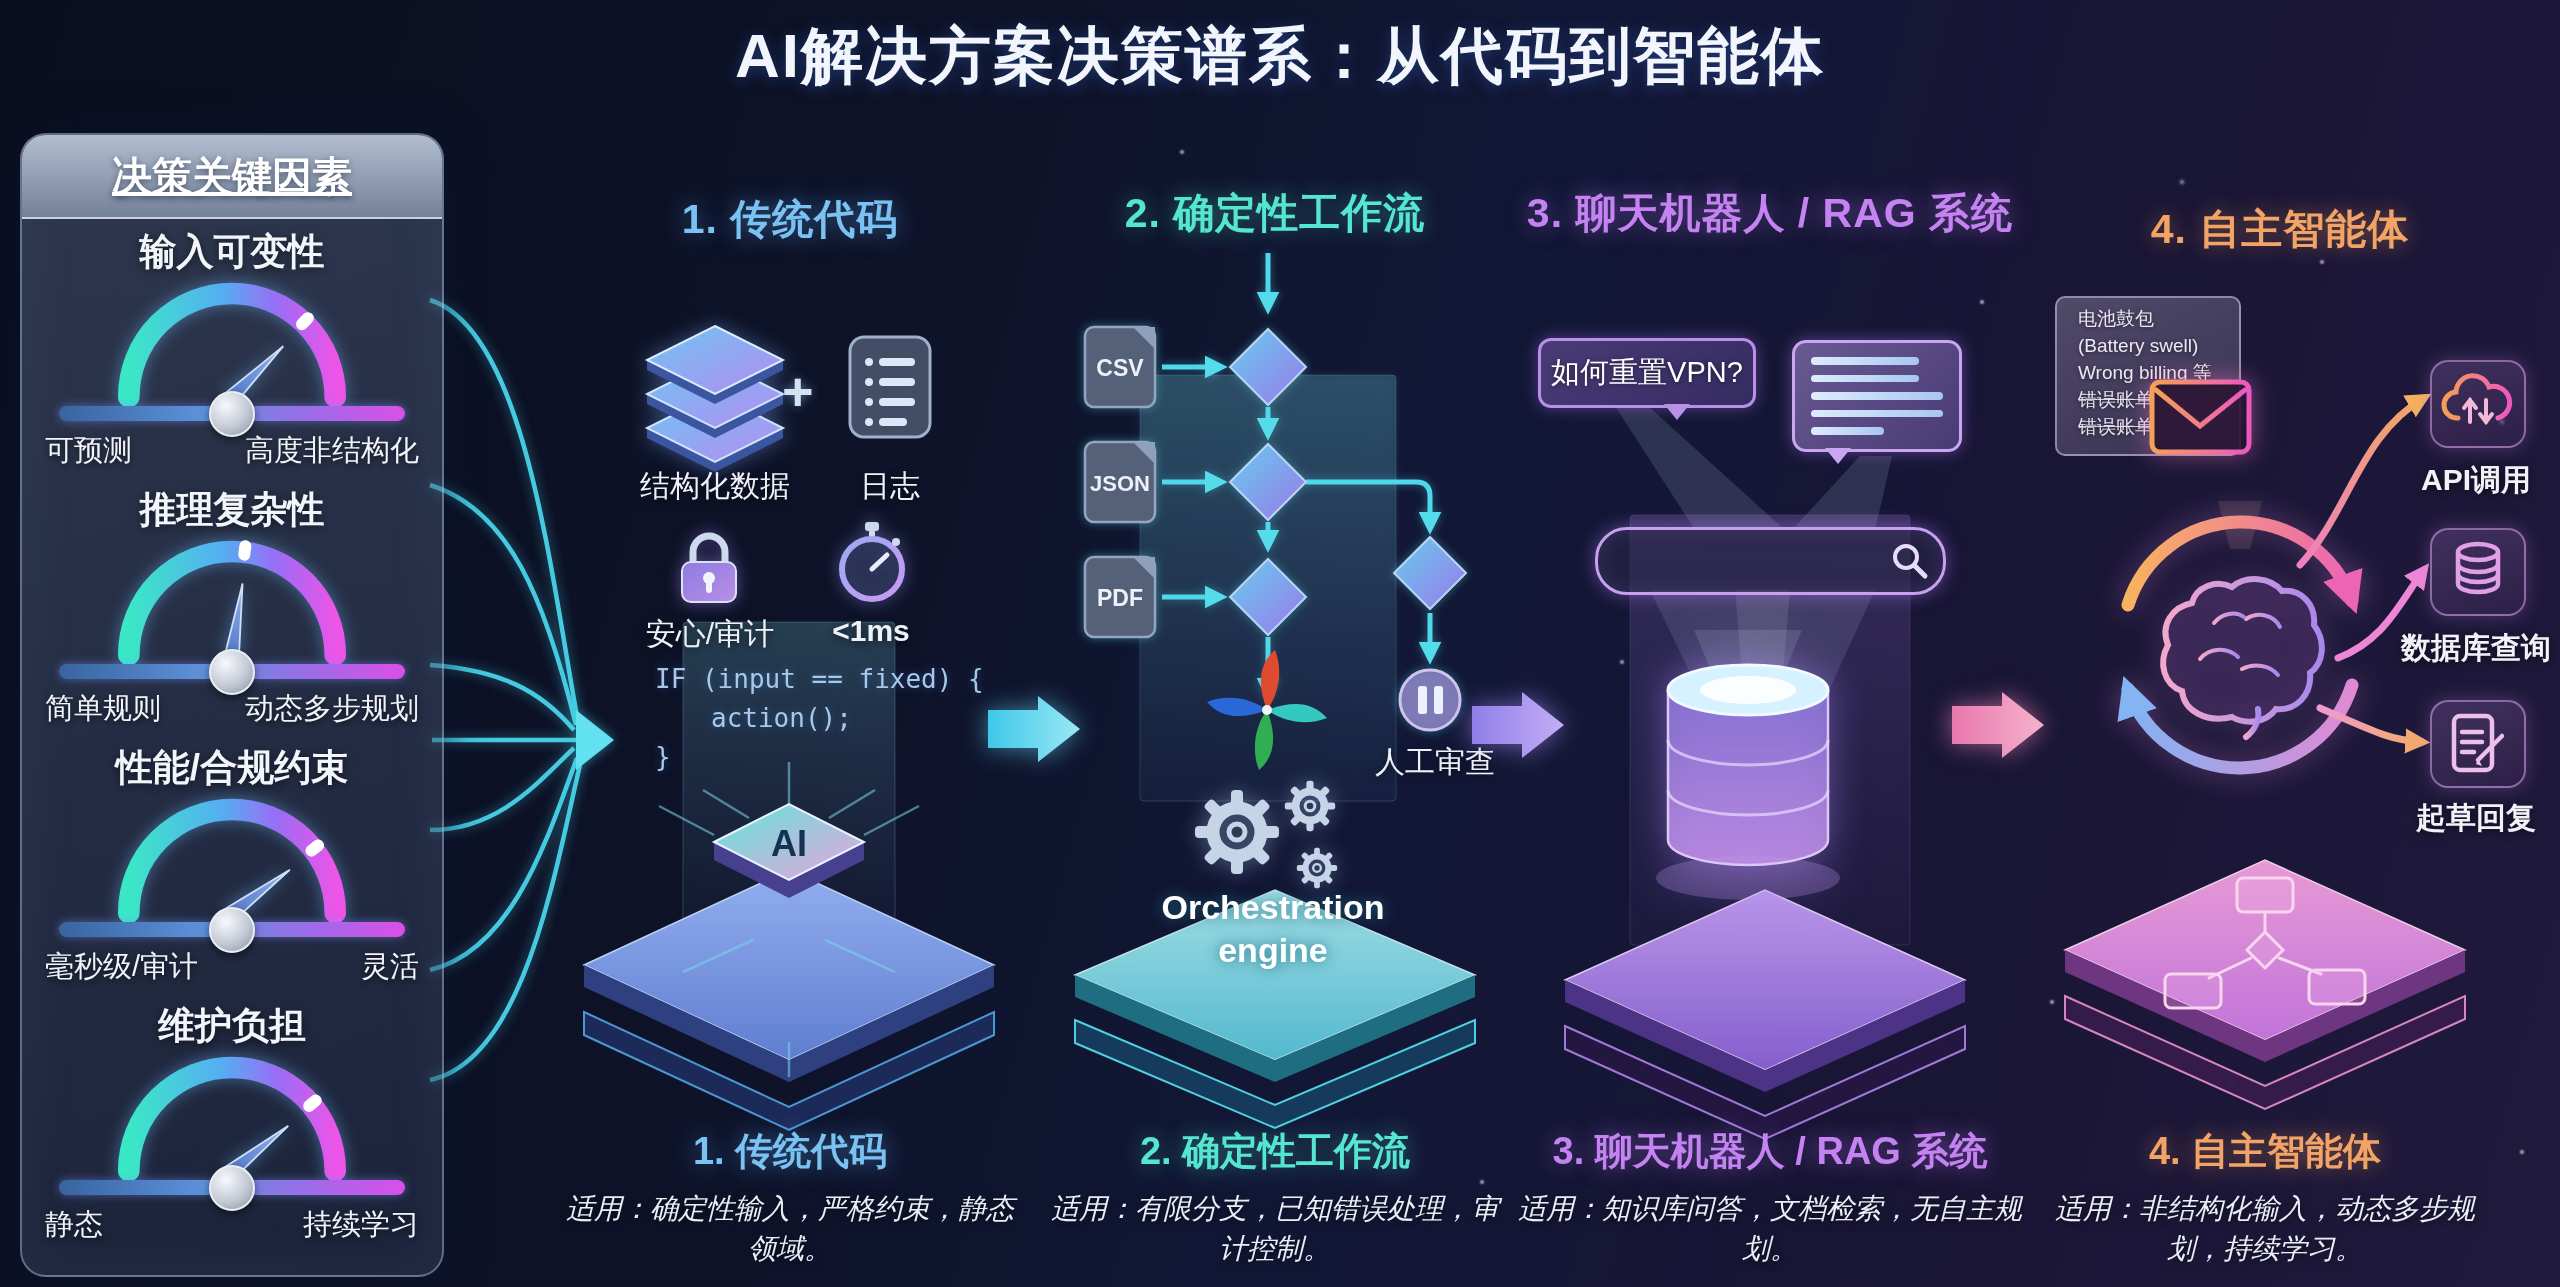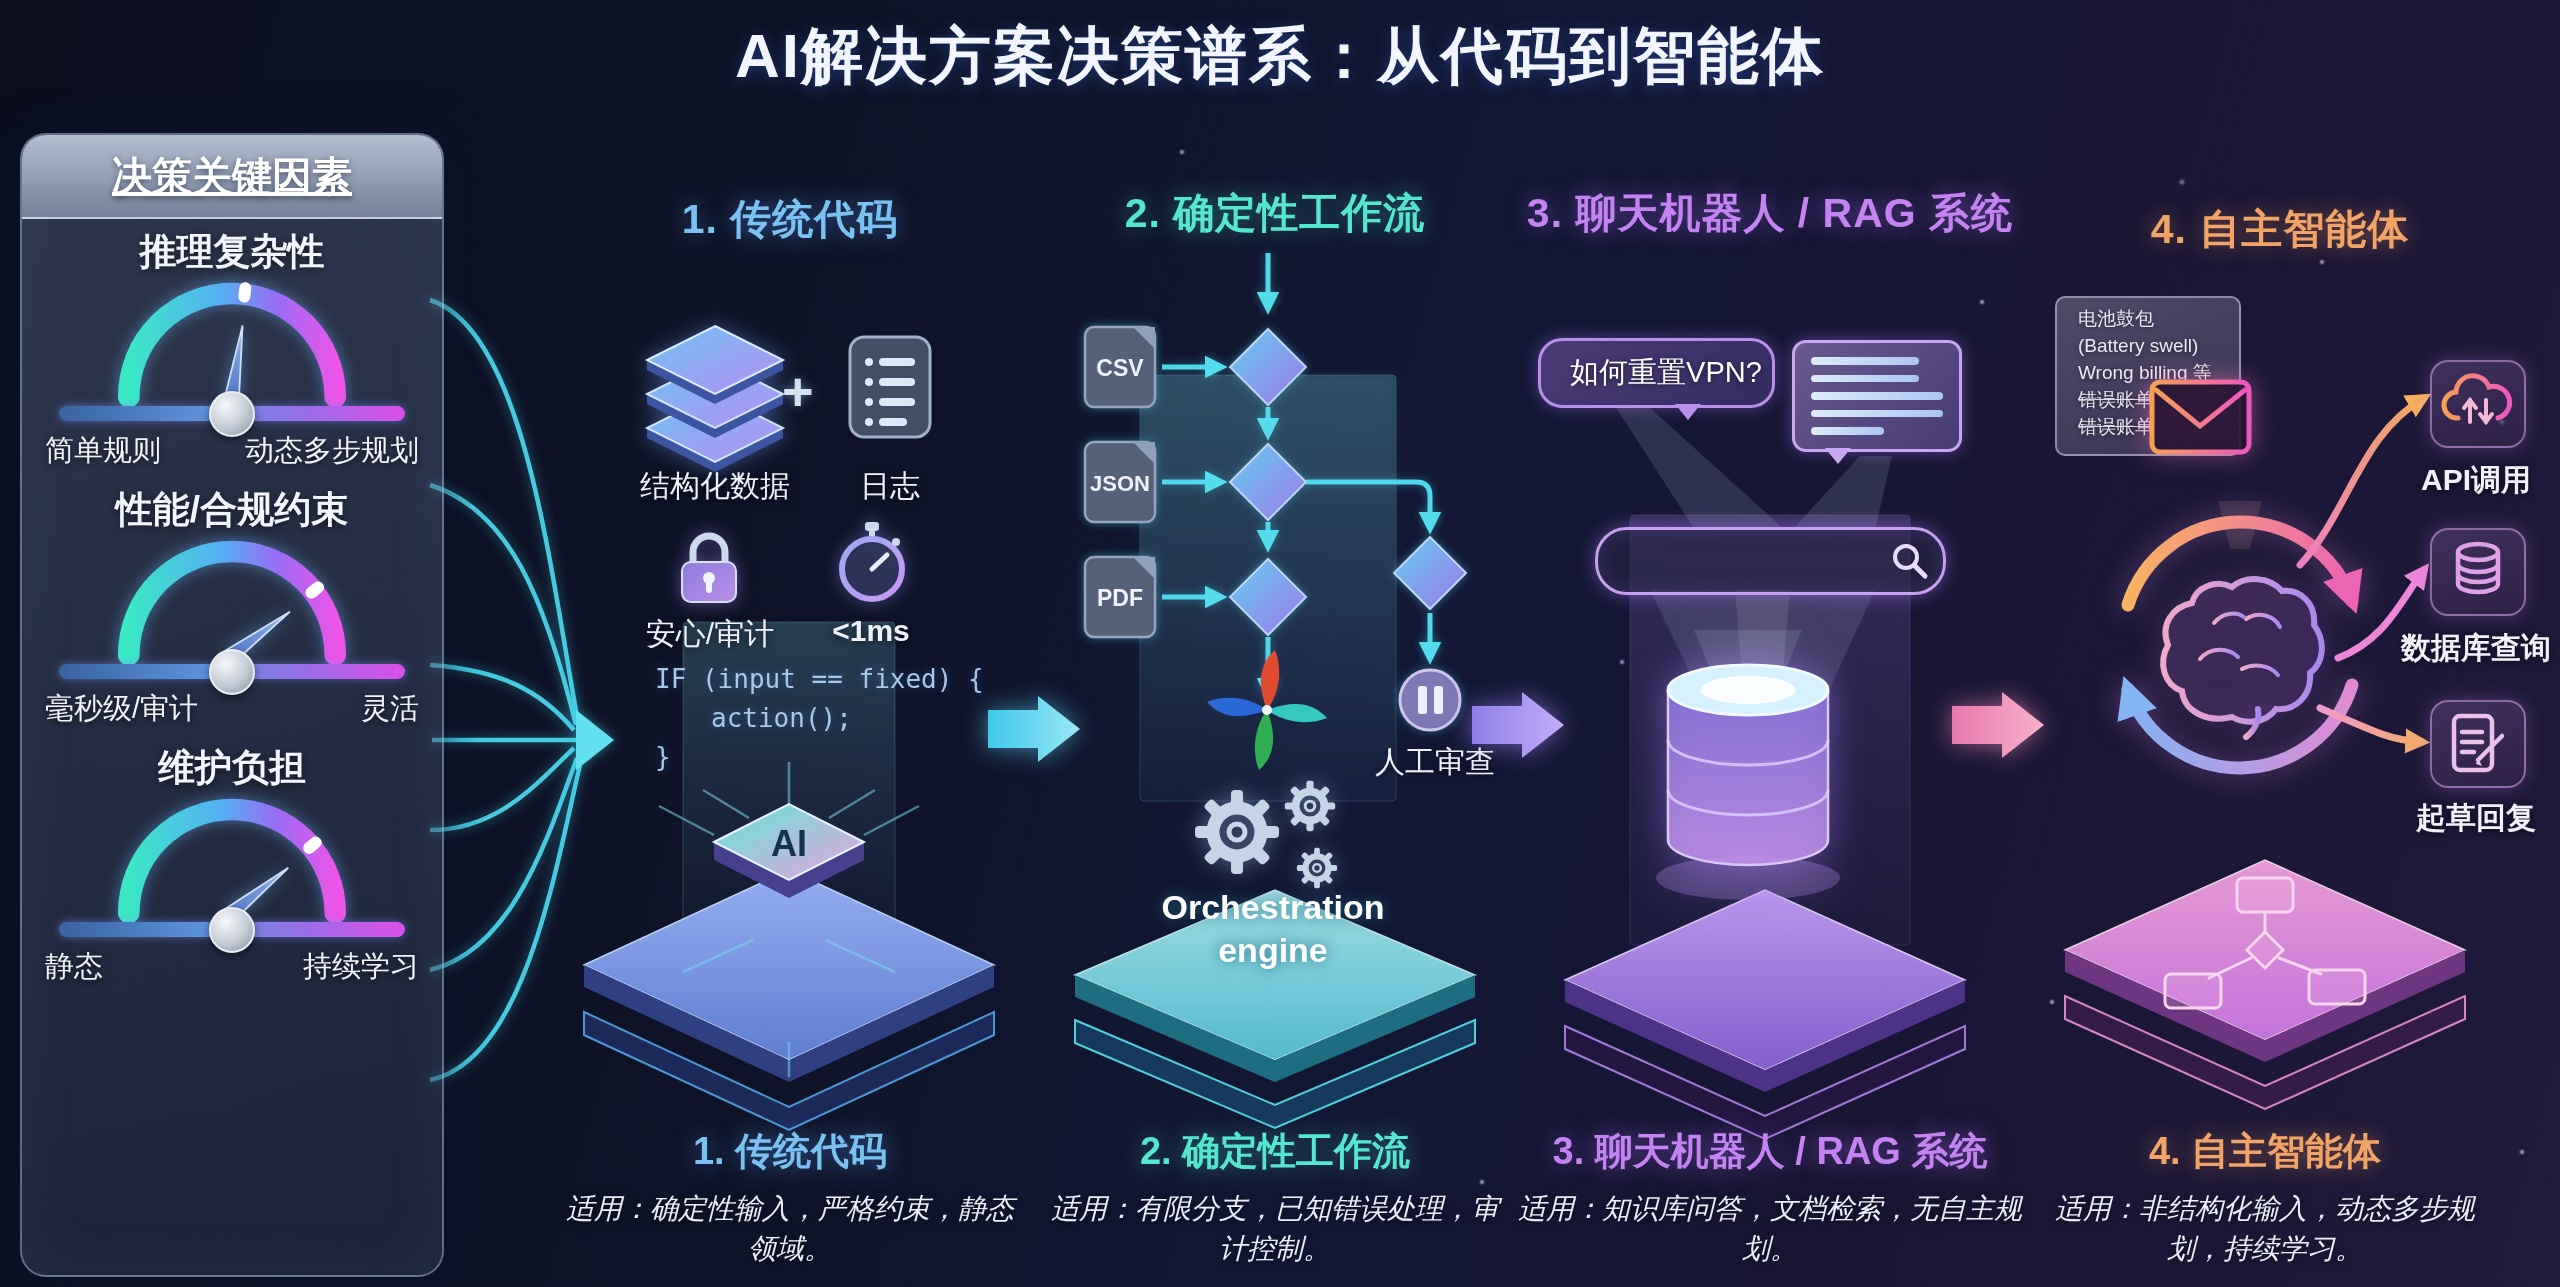--- a/index.html
+++ b/index.html
@@ -49,24 +49,24 @@
   .c4{color:#f2a466;text-shadow:0 0 22px rgba(250,160,90,.45);}
   .icon-label{position:absolute;font-size:30px;color:#eef2f8;text-align:center;text-shadow:0 2px 8px rgba(0,0,0,.6);}
   .plus{position:absolute;font-size:54px;font-weight:bold;color:#d5e2f2;text-shadow:0 0 10px rgba(150,200,255,.5);}
   .code{position:absolute;left:655px;top:660px;width:350px;font-family:"DejaVu Sans Mono",monospace;
     font-size:26px;color:#a6c8ea;line-height:1.5;text-shadow:0 0 8px rgba(80,140,220,.4);}
   .code .indent{padding-left:56px;}
   .footer{position:absolute;top:1126px;text-align:center;}
   .f-title{font-size:38px;font-weight:bold;margin-bottom:12px;}
   .f-desc{font-size:28px;color:#e9eef7;line-height:1.42;text-shadow:0 2px 8px rgba(0,0,0,.6);font-style:italic;}
   
-  .bubble-q{position:absolute;left:1538px;top:338px;width:212px;height:64px;border-radius:24px;
+  .bubble-q{position:absolute;left:1538px;top:338px;width:212px;height:64px;border-radius:13px;
     background:linear-gradient(135deg,rgba(130,95,185,.5),rgba(90,70,150,.45));
     border:3px solid #b98fe8;box-shadow:0 0 16px rgba(160,110,230,.45);
-    display:flex;align-items:center;justify-content:center;font-size:29px;color:#fff;text-shadow:0 1px 5px rgba(0,0,0,.5);padding-left:19px;}
+    display:flex;align-items:center;justify-content:center;font-size:29px;color:#fff;text-shadow:0 1px 5px rgba(0,0,0,.5);}
   .bubble-q:after{content:'';position:absolute;left:58%;bottom:-15px;width:0;height:0;
     border-left:13px solid transparent;border-right:13px solid transparent;border-top:16px solid #b98fe8;}
   .bubble-a{position:absolute;left:1792px;top:340px;width:170px;height:112px;border-radius:14px;
     background:linear-gradient(135deg,rgba(175,145,225,.55),rgba(120,95,180,.5));
     border:3px solid #c9a6f0;box-shadow:0 0 16px rgba(170,120,240,.45);
     padding:14px 16px;box-sizing:border-box;display:flex;flex-direction:column;gap:10px;}
   .bubble-a:after{content:'';position:absolute;left:18%;bottom:-15px;width:0;height:0;
     border-left:13px solid transparent;border-right:13px solid transparent;border-top:16px solid #c9a6f0;}
   .bline{height:9px;border-radius:5px;background:linear-gradient(90deg,#dcecfc,#a9c6f0);}
   .search{position:absolute;left:1595px;top:527px;width:345px;height:62px;border-radius:32px;
@@ -238,20 +238,37 @@
     <path d="M 0 560 C 70 560 110 510 144 478"></path>
     <path d="M 0 700 C 85 680 120 560 147 488"></path>
     <path d="M 0 810 C 95 790 125 600 150 495"></path>
   </g>
   <polygon points="146,440 184,470 146,500" fill="#62e2f0"></polygon>
 </svg>
 
 <aside class="sidebar">
   <div class="sb-header">决策关键因素</div>
 
+  <div class="gauge-block">
+    <div class="g-title">输入可变性</div>
+    <svg class="gauge" viewBox="-100 -98 200 104">
+      <path class="arc" d="M -86 0 A 86 86 0 0 1 86 0"></path>
+      <g transform="rotate(44)">
+        <rect class="tick" x="-5" y="-96" width="10" height="17" rx="5"></rect>
+        <polygon class="needle" points="-6,2 6,2 1.5,-60"></polygon>
+      </g>
+    </svg>
+    <div class="slider">
+      <div class="knob"></div>
+    </div>
+    <div class="g-labels">
+      <span>可预测</span>
+      <span>高度非结构化</span>
+    </div>
+  </div>
 
   <div class="gauge-block">
     <div class="g-title">推理复杂性</div>
     <svg class="gauge" viewBox="-100 -98 200 104">
       <path class="arc" d="M -86 0 A 86 86 0 0 1 86 0"></path>
       <g transform="rotate(7)">
         <rect class="tick" x="-5" y="-96" width="10" height="17" rx="5"></rect>
         <polygon class="needle" points="-6,2 6,2 1.5,-60"></polygon>
       </g>
     </svg>

